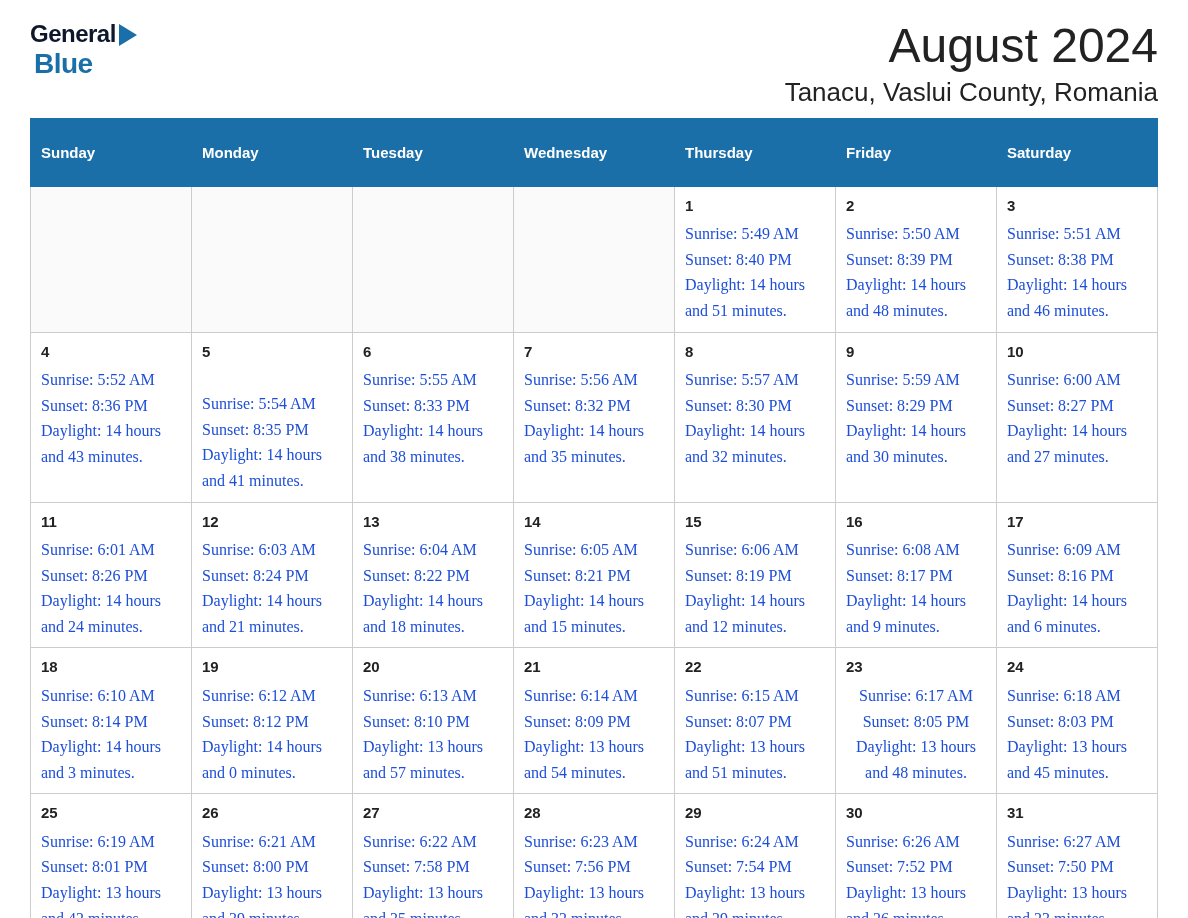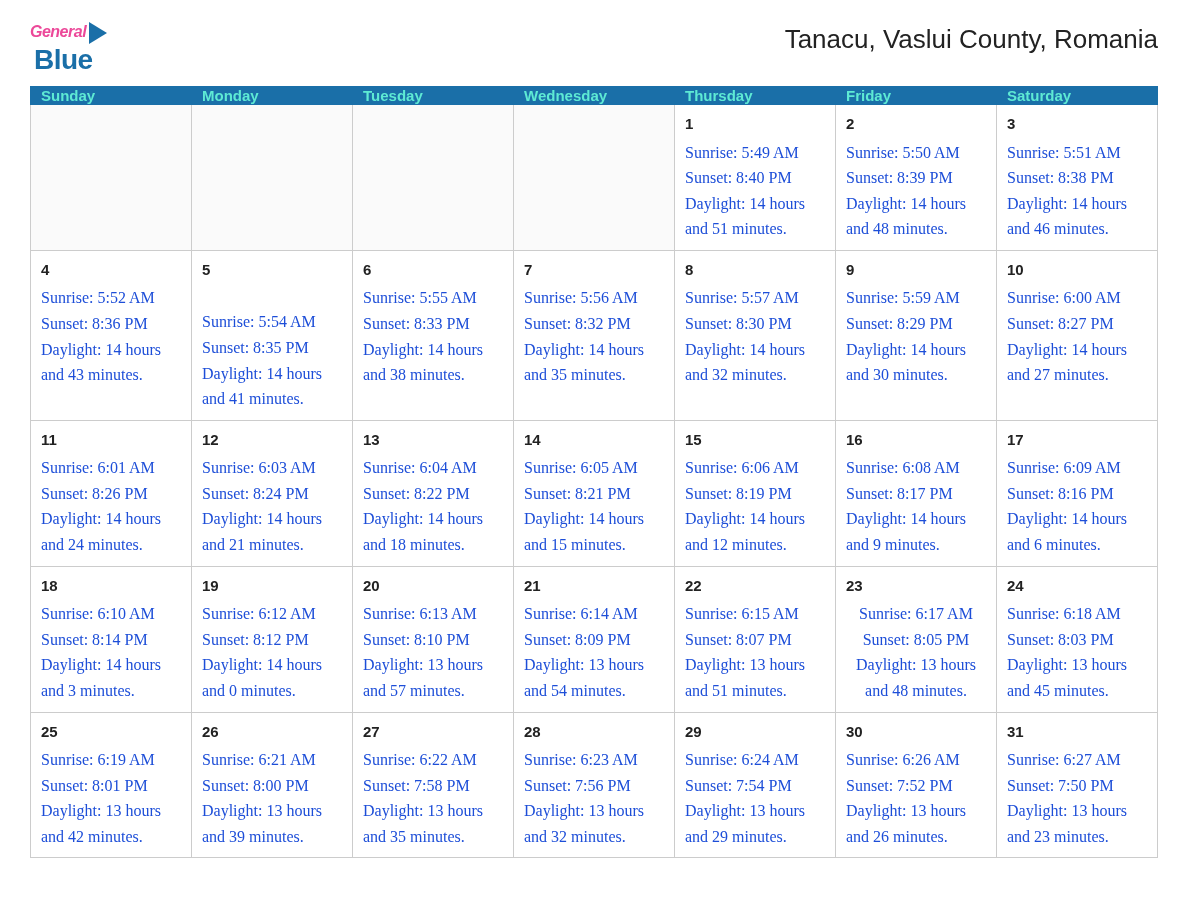--- a/index.html
+++ b/index.html
@@ -31,24 +31,24 @@
       color: #222;
       margin-top: 4px;
     }
     .calendar-table {
       width: 100%;
       border-collapse: collapse;
       margin-top: 10px;
     }
     .calendar-table thead th {
       background-color: #1a6fa8;
-      color: #5eead4;
+      color: #ffffff;
       font-size: 15px;
       font-weight: bold;
-      padding: 0 10px;
+      padding: 25px 10px;
       text-align: left;
       border: 1px solid #1a6fa8;
     }
     .calendar-table tbody td {
       vertical-align: top;
       padding: 8px 10px;
       border: 1px solid #ccc;
       font-size: 13px;
       width: 14.28%;
       min-height: 100px;
@@ -94,28 +94,29 @@
       margin-left: 3px;
       margin-top: 2px;
     }
   </style>
 </head>
 <body>
 
 <div class="header-row">
   <div class="logo-wrap">
     <div class="logo-line1">
-      <span style="font-size:16px;font-weight:bold;color:#ec4899;font-family:Arial,sans-serif;letter-spacing:-0.5px;font-style:italic;">General</span>
+      <span style="font-size:24px;font-weight:bold;color:#0f172a;font-family:Arial,sans-serif;letter-spacing:-0.5px;">General</span>
       <span class="logo-arrow"></span>
     </div>
     <div class="logo-line2">
       <span style="font-size:28px;font-weight:bold;color:#1a6fa8;font-family:Arial,sans-serif;letter-spacing:-0.5px;">Blue</span>
     </div>
   </div>
   <div class="title-block">
+    <div class="month-year">August 2024</div>
     <div class="location">Tanacu, Vaslui County, Romania</div>
   </div>
 </div>
 
 <table class="calendar-table">
   <thead>
     <tr>
     <th>Sunday</th>
         <th>Monday</th>
         <th>Tuesday</th>

